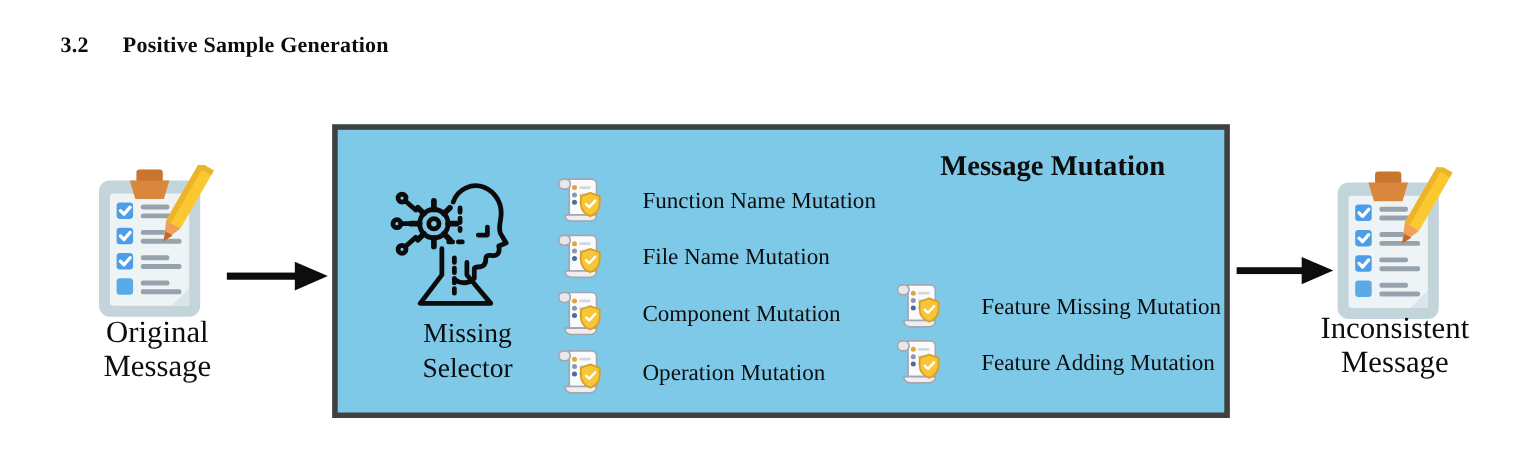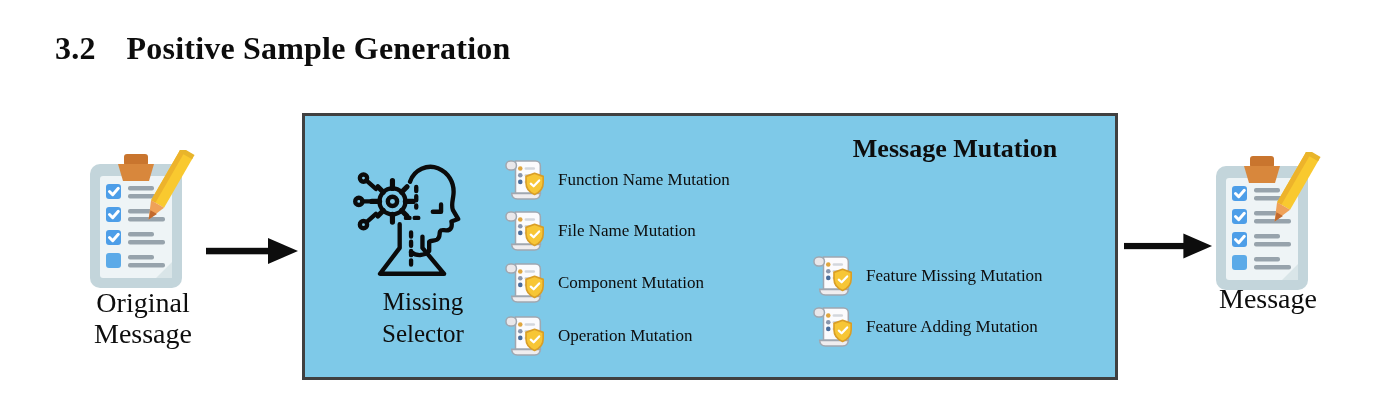--- a/index.html
+++ b/index.html
@@ -1,31 +1,31 @@
 <!DOCTYPE html>
 <html style="--box-fill: #7EC9E8;"><head>
 <meta charset="utf-8">
 <style>
   html,body{margin:0;padding:0;background:#ffffff;}
   #figure{position:relative;width:1391px;height:411px;background:#ffffff;overflow:hidden;
           font-family:"Liberation Serif","DejaVu Serif",serif;color:#0d0d0d;}
   .abs{position:absolute;}
   
-  #heading{left:55px;top:30px;font-size:32px;font-weight:bold;letter-spacing:.2px;white-space:nowrap;}
+  #heading{left:55px;top:30px;font-size:20px;font-weight:bold;letter-spacing:.2px;white-space:nowrap;}
   #heading .num{margin-right:31px;}
   
   .node-label{width:210px;text-align:center;font-size:28px;line-height:31px;}
   
   #mutation-box{left:302px;top:113px;width:816px;height:267px;box-sizing:border-box;
-                border:3px solid #404040;background:var(--box-fill,#7ec9e8);}
+                border:5px solid #404040;background:var(--box-fill,#7ec9e8);}
   #box-title{left:440px;top:18px;width:420px;text-align:center;font-size:26px;font-weight:bold;}
   #selector-icon{left:46px;top:44px;}
   #selector-label{left:10px;top:170px;width:216px;text-align:center;font-size:25px;line-height:32px;}
   .mut-item{display:flex;align-items:center;gap:11px;height:46px;}
-  .mut-item .txt{font-size:17px;white-space:nowrap;}
+  .mut-item .txt{font-size:21px;white-space:nowrap;margin-left:24px;}
   .col-left{left:200px;}
   .col-right{left:508px;}
   svg{display:block;}
 </style>
 </head>
 <body>
 
 <div id="figure">
 
   <div id="heading" class="abs">
@@ -167,20 +167,21 @@
       <polygon points="62,2 92,15 62,28" fill="#0d0d0d"></polygon>
     </svg>
   </div>
 
   <div class="abs" style="left:1214px;top:152px;">
     <svg width="108" height="142" viewBox="0 0 108 142">
       <use href="#clipicon"></use>
     </svg>
   </div>
   <div class="abs node-label" style="left:1163px;top:283px;">
+    <div>Inconsistent</div>
     <div>Message</div>
   </div>
 
   <svg width="0" height="0" style="position:absolute" aria-hidden="true">
     <defs>
       <g id="scrollicon">
         <path d="M11 4 H32 C34.8 4 37 6.2 37 9 V38 H11 Z" fill="#FBFBFD" stroke="#A0A7B0" stroke-width="1.6"></path>
         <rect x="1" y="4" width="11" height="9.5" rx="4.7" fill="#E9E7EA" stroke="#A0A7B0" stroke-width="1.6"></rect>
         <path d="M7 38 H37 C37 41.5 34.5 44 31 44 H13 C9.5 44 7 41.5 7 38 Z" fill="#EFEDEF" stroke="#A0A7B0" stroke-width="1.6"></path>
         <circle cx="16" cy="12" r="2.4" fill="#DFA63E"></circle>

